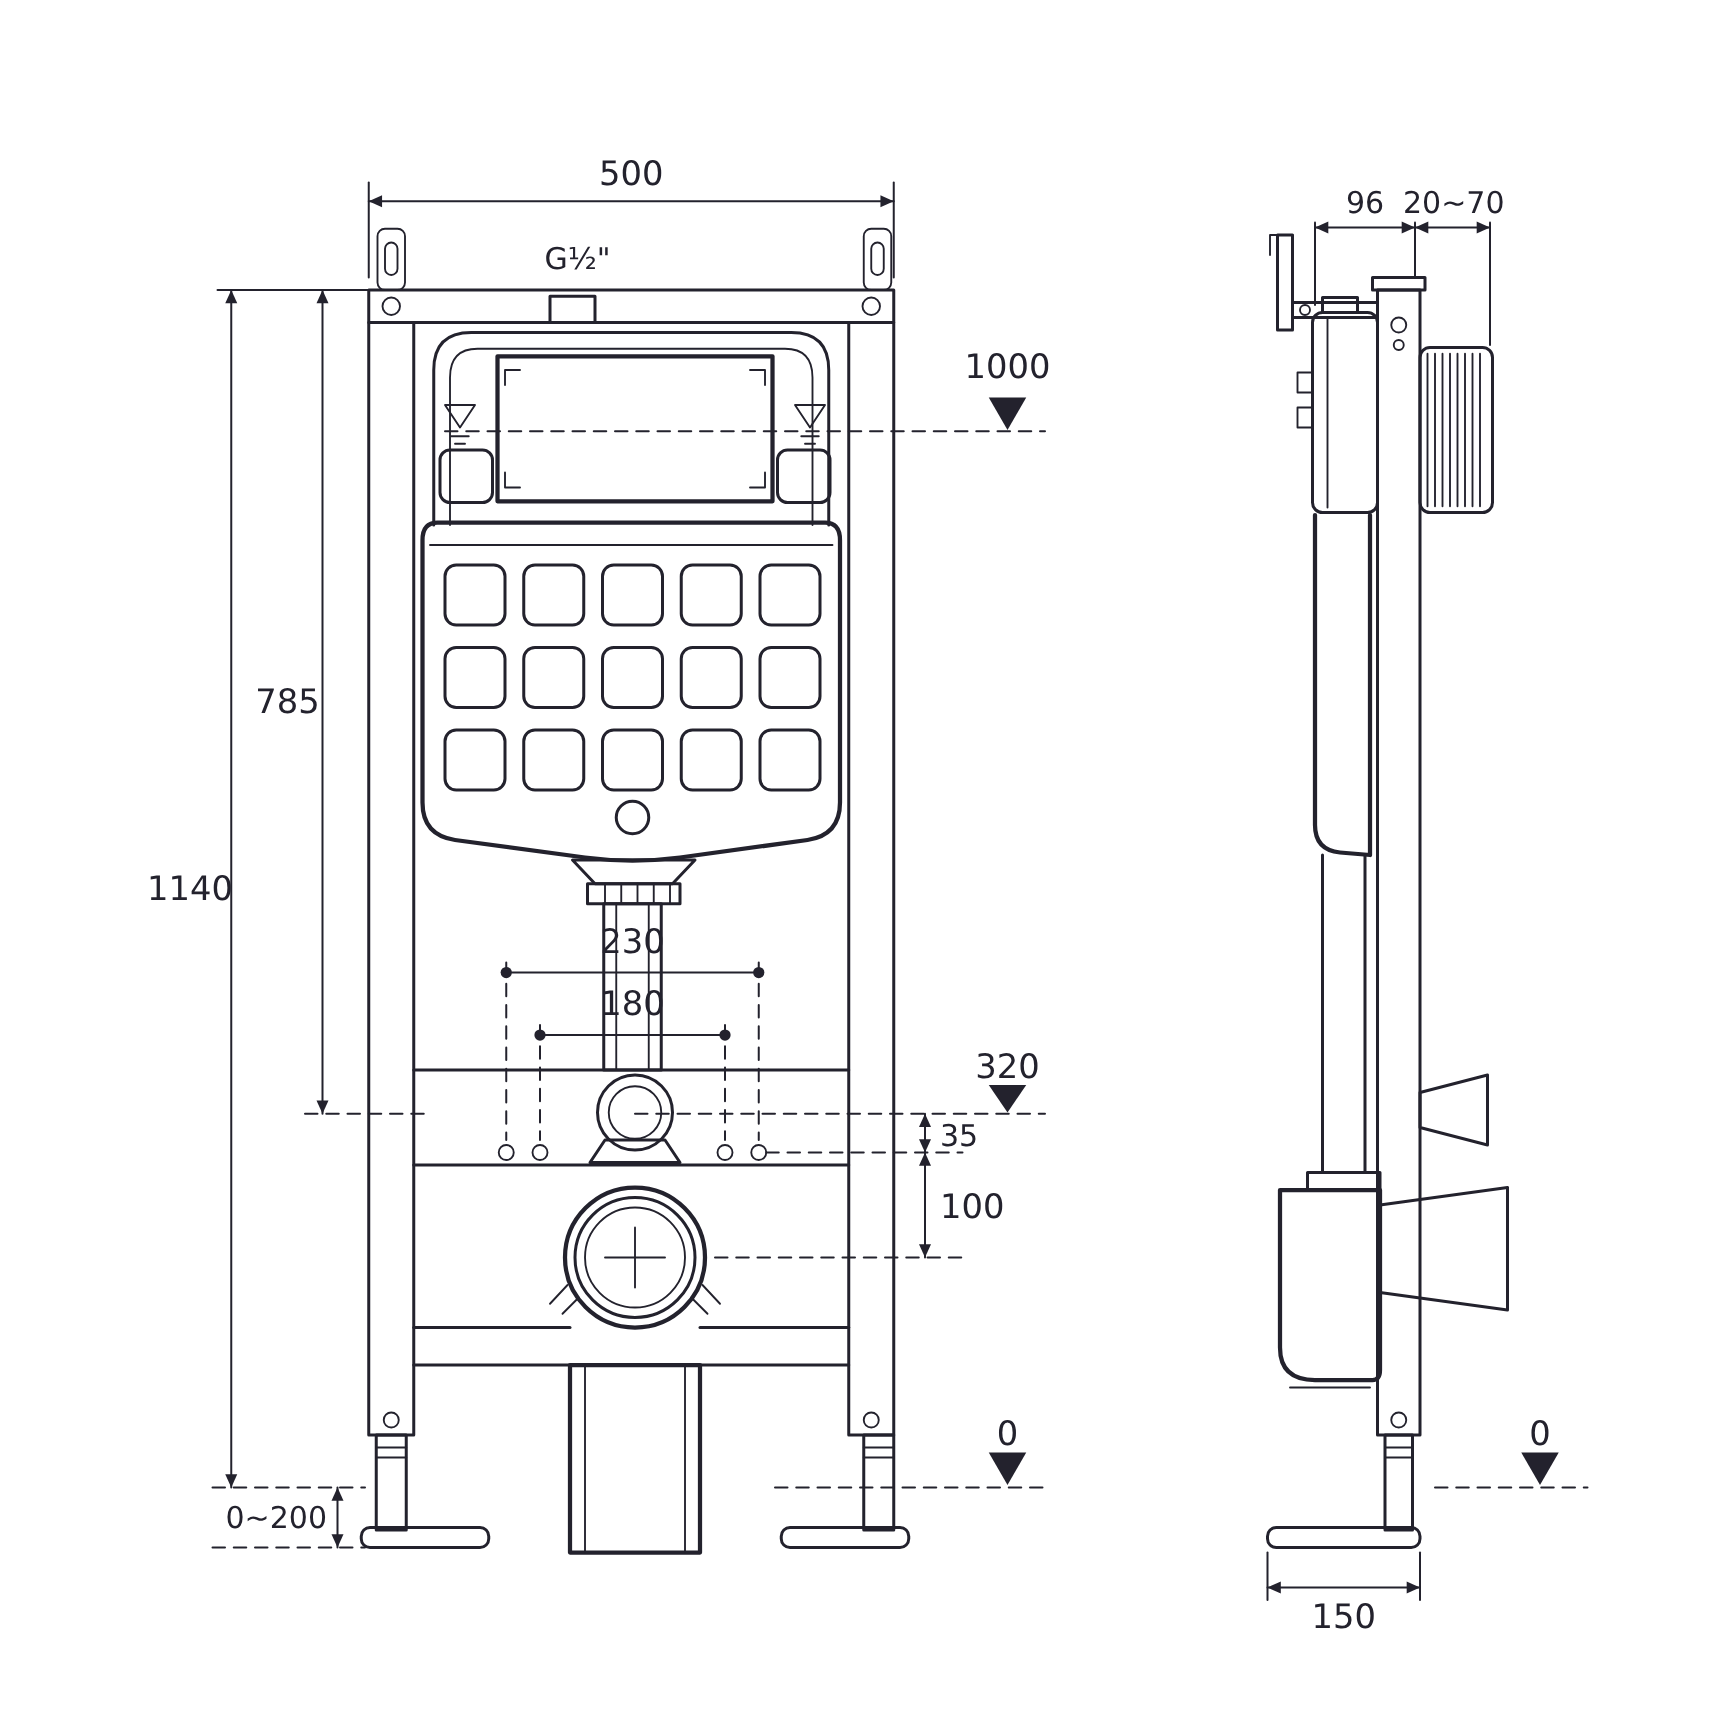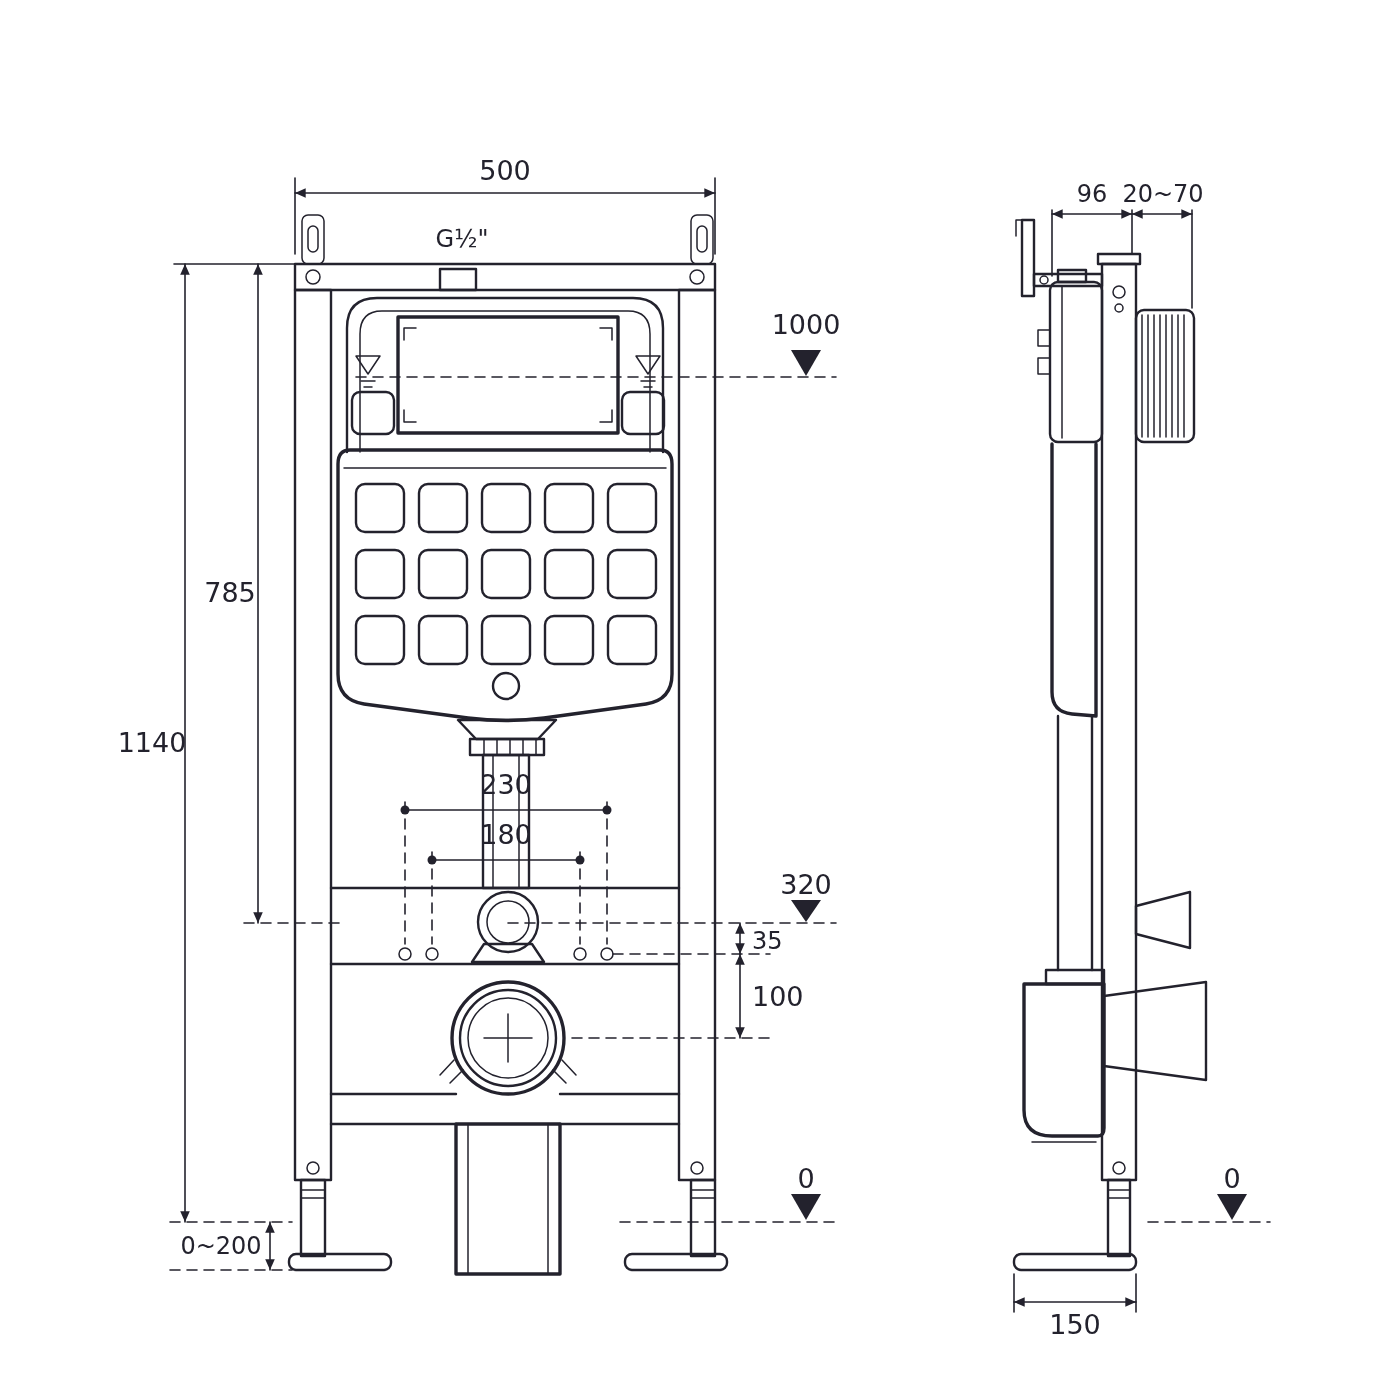--- a/index.html
+++ b/index.html
@@ -1,17 +1,17 @@
 <!DOCTYPE html>
 <html style="--ink: #23222d; --bg: #ffffff;"><head>
 <meta charset="utf-8">
 <style>
   :root { --ink:#23222d; --bg:#ffffff; }
   html,body { margin:0; padding:0; background:var(--bg); }
-  .stage { position:relative; width:1389px; height:1321px; background:var(--bg); overflow:hidden;margin-top:32px; }
+  .stage { position:relative; width:1389px; height:1321px; background:var(--bg); overflow:hidden; }
   svg { display:block; }
   svg text { font-family:"DejaVu Sans","Liberation Sans",sans-serif; font-size:27px; fill:var(--ink); }
   svg text.small { font-size:24px; }
   .ln   { fill:none; stroke:var(--ink); stroke-width:2.4; stroke-linecap:round; stroke-linejoin:round; }
   .bold { stroke-width:3.4; }
   .thin { stroke-width:1.5; }
   .dim  { fill:none; stroke:var(--ink); stroke-width:1.6; stroke-linecap:round; }
   .dash { fill:none; stroke:var(--ink); stroke-width:1.6; stroke-dasharray:10 7; stroke-linecap:round; }
   .fillink { fill:var(--ink); stroke:none; }
 </style>

